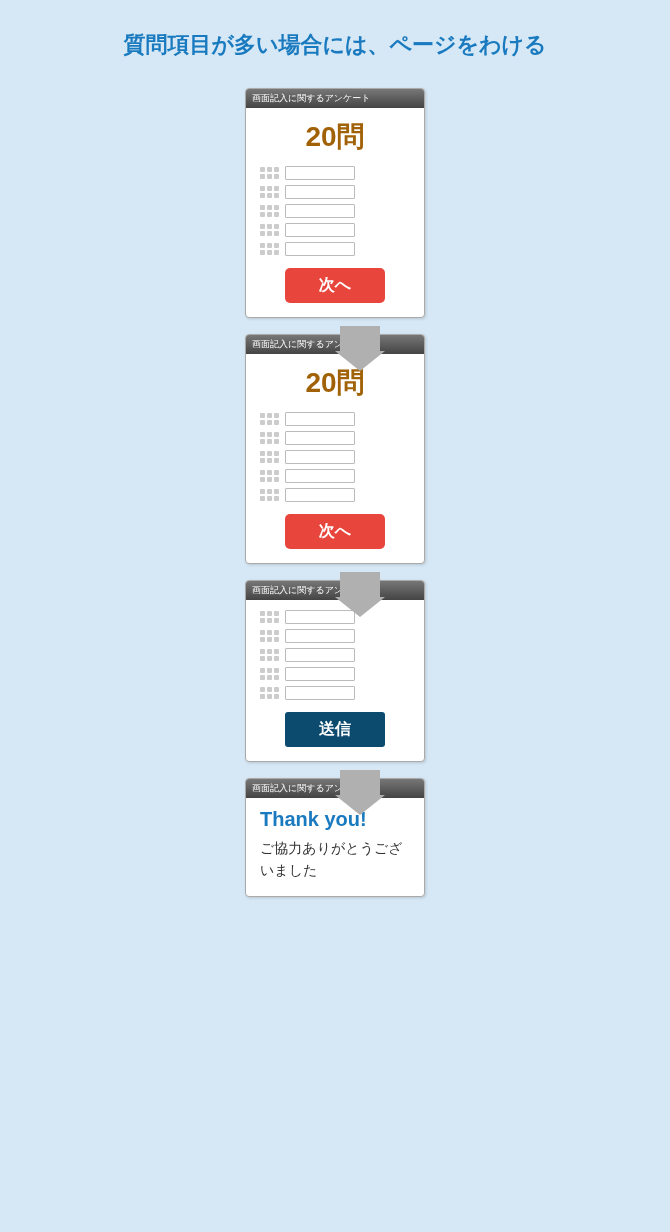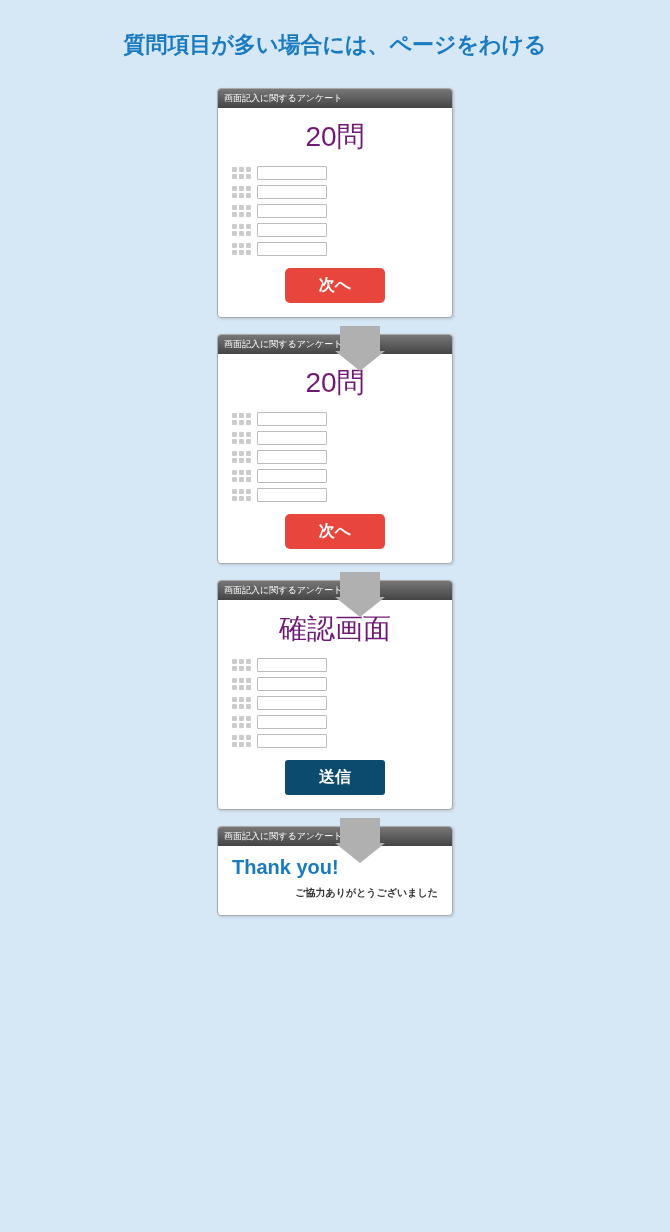--- a/index.html
+++ b/index.html
@@ -28,43 +28,43 @@
       flex-direction: column;
       align-items: center;
       width: 100%;
       gap: 0;
     }
 
     .card {
       background: #fff;
       border: 1px solid #aaa;
       border-radius: 4px;
-      width: 236px;
+      width: 180px;
       overflow: hidden;
       box-shadow: 1px 1px 3px rgba(0,0,0,0.15);
     }
 
     .card-header {
       background: linear-gradient(to bottom, #777, #444);
       color: #fff;
       font-size: 9px;
       padding: 3px 6px;
       text-align: left;
     }
 
     .card-body {
       padding: 10px 14px 14px;
     }
 
     .card-big-title {
       font-size: 28px;
-      font-weight: normal;
+      font-weight: bold;
       text-align: center;
       margin-bottom: 10px;
-      color: #701a75;
+      color: #a16207;
     }
 
     .form-rows {
       display: flex;
       flex-direction: column;
       gap: 5px;
       margin-bottom: 12px;
     }
 
     .form-row {
@@ -147,25 +147,24 @@
 
     .thankyou-highlight {
       color: #1a7abf;
       font-size: 20px;
       font-weight: bold;
       text-align: left;
       margin-bottom: 6px;
     }
 
     .thankyou-text {
-      font-size: 10px;
-      text-align: right;
+      font-size: 14px;
+      text-align: left;
       color: #333;
       line-height: 1.6;
-      font-weight: bold;
     }
   </style>
 </head>
 <body>
 
 <div class="flow-container">
   <h1 class="page-title">質問項目が多い場合には、ページをわける</h1>
 
   <div class="card">
     <div class="card-header">画面記入に関するアンケート</div>
@@ -305,21 +304,20 @@
 
   <div class="arrow-down">
     <svg width="50" height="45" viewBox="0 0 50 45">
       <polygon points="5,0 45,0 45,25 50,25 25,45 0,25 5,25" fill="#b0b0b0"></polygon>
     </svg>
   </div>
 
   <div class="card">
     <div class="card-header">画面記入に関するアンケート</div>
     <div class="card-body">
-      <div class="card-big-title">確認画面</div>
       <div class="form-rows">
         <div class="form-row">
           <div class="dots">
             <div class="dot"></div>
               <div class="dot"></div>
               <div class="dot"></div>
             <div class="dot"></div>
               <div class="dot"></div>
               <div class="dot"></div>
           </div>

